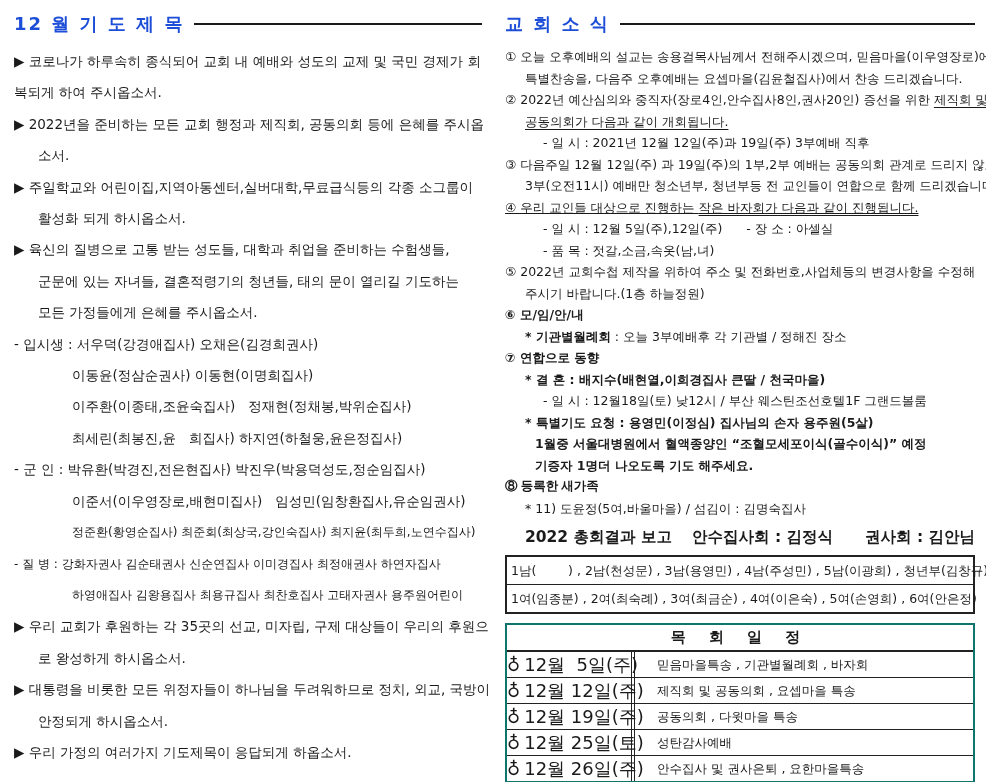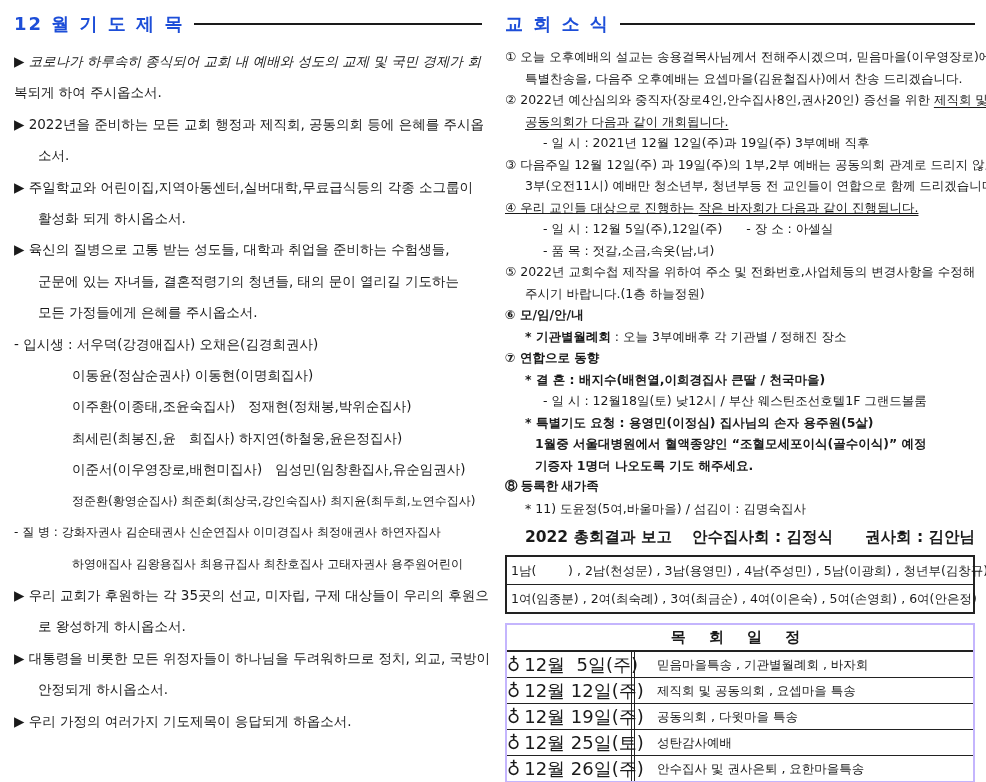--- a/index.html
+++ b/index.html
@@ -36,21 +36,21 @@
   .report-title { font-size: 15.5px; }
   .report-right { margin-left: auto; display: flex; gap: 32px; font-size: 15.5px; }
 
   .result-table { border: 2px solid #222; margin-top: 7px; }
   .result-row {
     font-size: 12.5px; line-height: 27px; height: 27px;
     padding-left: 4px; white-space: pre;
   }
   .result-row + .result-row { border-top: 1.5px solid #222; }
 
-  .sched-table { border: 2px solid #c4b5fd; margin-top: 9px; }
+  .sched-table { border: 2px solid #0f766e; margin-top: 9px; }
   .sched-header {
     text-align: center; font-weight: bold; font-size: 15px;
     letter-spacing: 9px; line-height: 25px; height: 25px;
     border-bottom: 2px solid #222;
   }
   .sched-row { display: grid; grid-template-columns: 128px 1fr; }
   .sched-row + .sched-row { border-top: 1.5px solid #222; }
   .sched-date {
     border-right: 4px double #222;
     text-align: left; font-size: 18px; line-height: 25px; height: 25px;
@@ -64,33 +64,34 @@
 </style>
 </head>
 <body>
 
 <div class="col col-left">
   <div class="heading">
     <span class="heading-text">12 월 기 도 제 목</span>
     <span class="rule"></span>
   </div>
   <div id="left-lines">
-      <div class="tline" style="padding-left: 0px; font-style: italic;"><span>▶ 코로나가 하루속히 종식되어 교회 내 예배와 성도의 교제 및 국민 경제가 회</span></div>
+      <div class="tline" style="padding-left: 0px;"><span>▶ 코로나가 하루속히 종식되어 교회 내 예배와 성도의 교제 및 국민 경제가 회</span></div>
       <div class="tline" style="padding-left: 0px;"><span>복되게 하여 주시옵소서.</span></div>
       <div class="tline" style="padding-left: 0px;"><span>▶ 2022년을 준비하는 모든 교회 행정과 제직회, 공동의회 등에 은혜를 주시옵</span></div>
       <div class="tline" style="padding-left: 24px;"><span>소서.</span></div>
       <div class="tline" style="padding-left: 0px;"><span>▶ 주일학교와 어린이집,지역아동센터,실버대학,무료급식등의 각종 소그룹이</span></div>
       <div class="tline" style="padding-left: 24px;"><span>활성화 되게 하시옵소서.</span></div>
       <div class="tline" style="padding-left: 0px;"><span>▶ 육신의 질병으로 고통 받는 성도들, 대학과 취업을 준비하는 수험생들,</span></div>
       <div class="tline" style="padding-left: 24px;"><span>군문에 있는 자녀들, 결혼적령기의 청년들, 태의 문이 열리길 기도하는</span></div>
       <div class="tline" style="padding-left: 24px;"><span>모든 가정들에게 은혜를 주시옵소서.</span></div>
       <div class="tline" style="padding-left: 0px;"><span>- 입시생 : 서우덕(강경애집사) 오채은(김경희권사)</span></div>
       <div class="tline" style="padding-left: 58px;"><span>이동윤(정삼순권사) 이동현(이명희집사)</span></div>
       <div class="tline" style="padding-left: 58px;"><span>이주환(이종태,조윤숙집사)   정재현(정채봉,박위순집사)</span></div>
       <div class="tline" style="padding-left: 58px;"><span>최세린(최봉진,윤   희집사) 하지연(하철웅,윤은정집사)</span></div>
+      <div class="tline" style="padding-left: 0px;"><span>- 군 인 : 박유환(박경진,전은현집사) 박진우(박용덕성도,정순임집사)</span></div>
       <div class="tline" style="padding-left: 58px;"><span>이준서(이우영장로,배현미집사)   임성민(임창환집사,유순임권사)</span></div>
       <div class="tline small" style="padding-left: 58px;"><span>정준환(황영순집사) 최준회(최상국,강인숙집사) 최지윤(최두희,노연수집사)</span></div>
       <div class="tline small" style="padding-left: 0px;"><span>- 질 병 : 강화자권사 김순태권사 신순연집사 이미경집사 최정애권사 하연자집사</span></div>
       <div class="tline small" style="padding-left: 58px;"><span>하영애집사 김왕용집사 최용규집사 최찬호집사 고태자권사 용주원어린이</span></div>
       <div class="tline" style="padding-left: 0px;"><span>▶ 우리 교회가 후원하는 각 35곳의 선교, 미자립, 구제 대상들이 우리의 후원으</span></div>
       <div class="tline" style="padding-left: 24px;"><span>로 왕성하게 하시옵소서.</span></div>
       <div class="tline" style="padding-left: 0px;"><span>▶ 대통령을 비롯한 모든 위정자들이 하나님을 두려워하므로 정치, 외교, 국방이</span></div>
       <div class="tline" style="padding-left: 24px;"><span>안정되게 하시옵소서.</span></div>
       <div class="tline" style="padding-left: 0px;"><span>▶ 우리 가정의 여러가지 기도제목이 응답되게 하옵소서.</span></div>
     </div>

